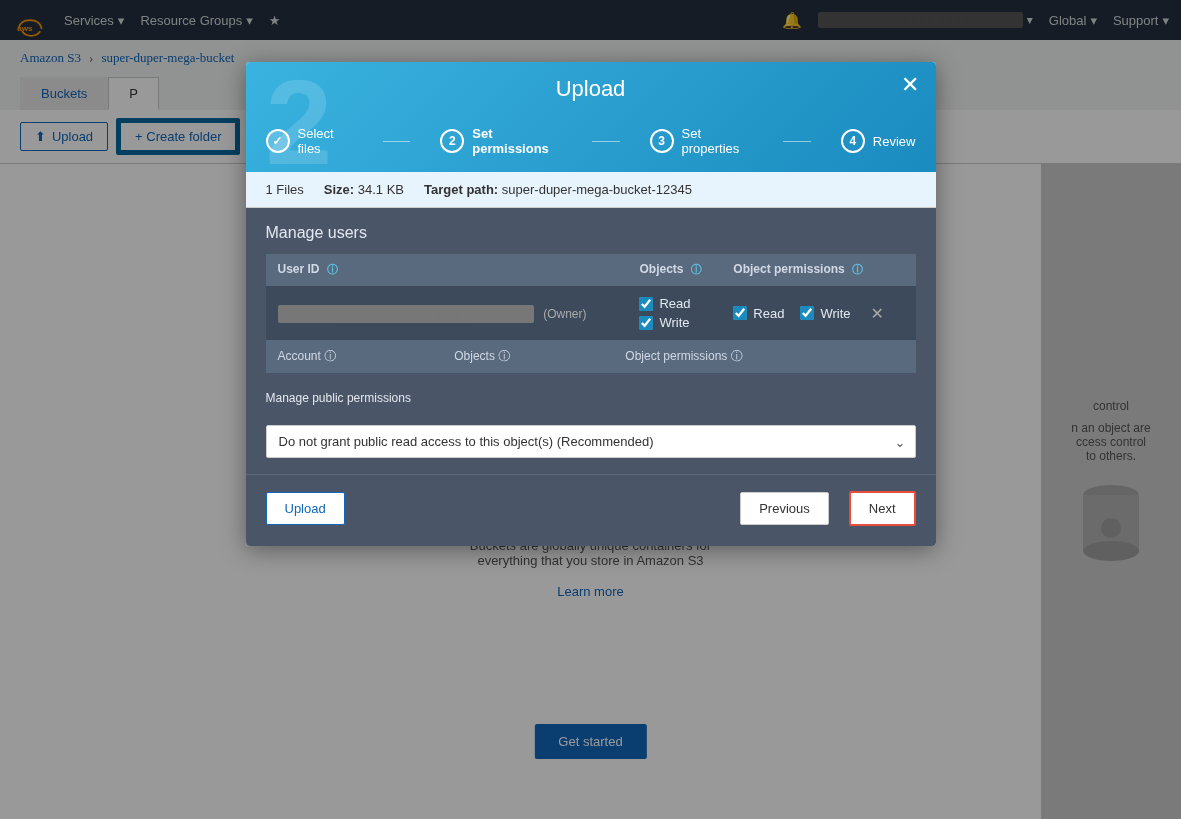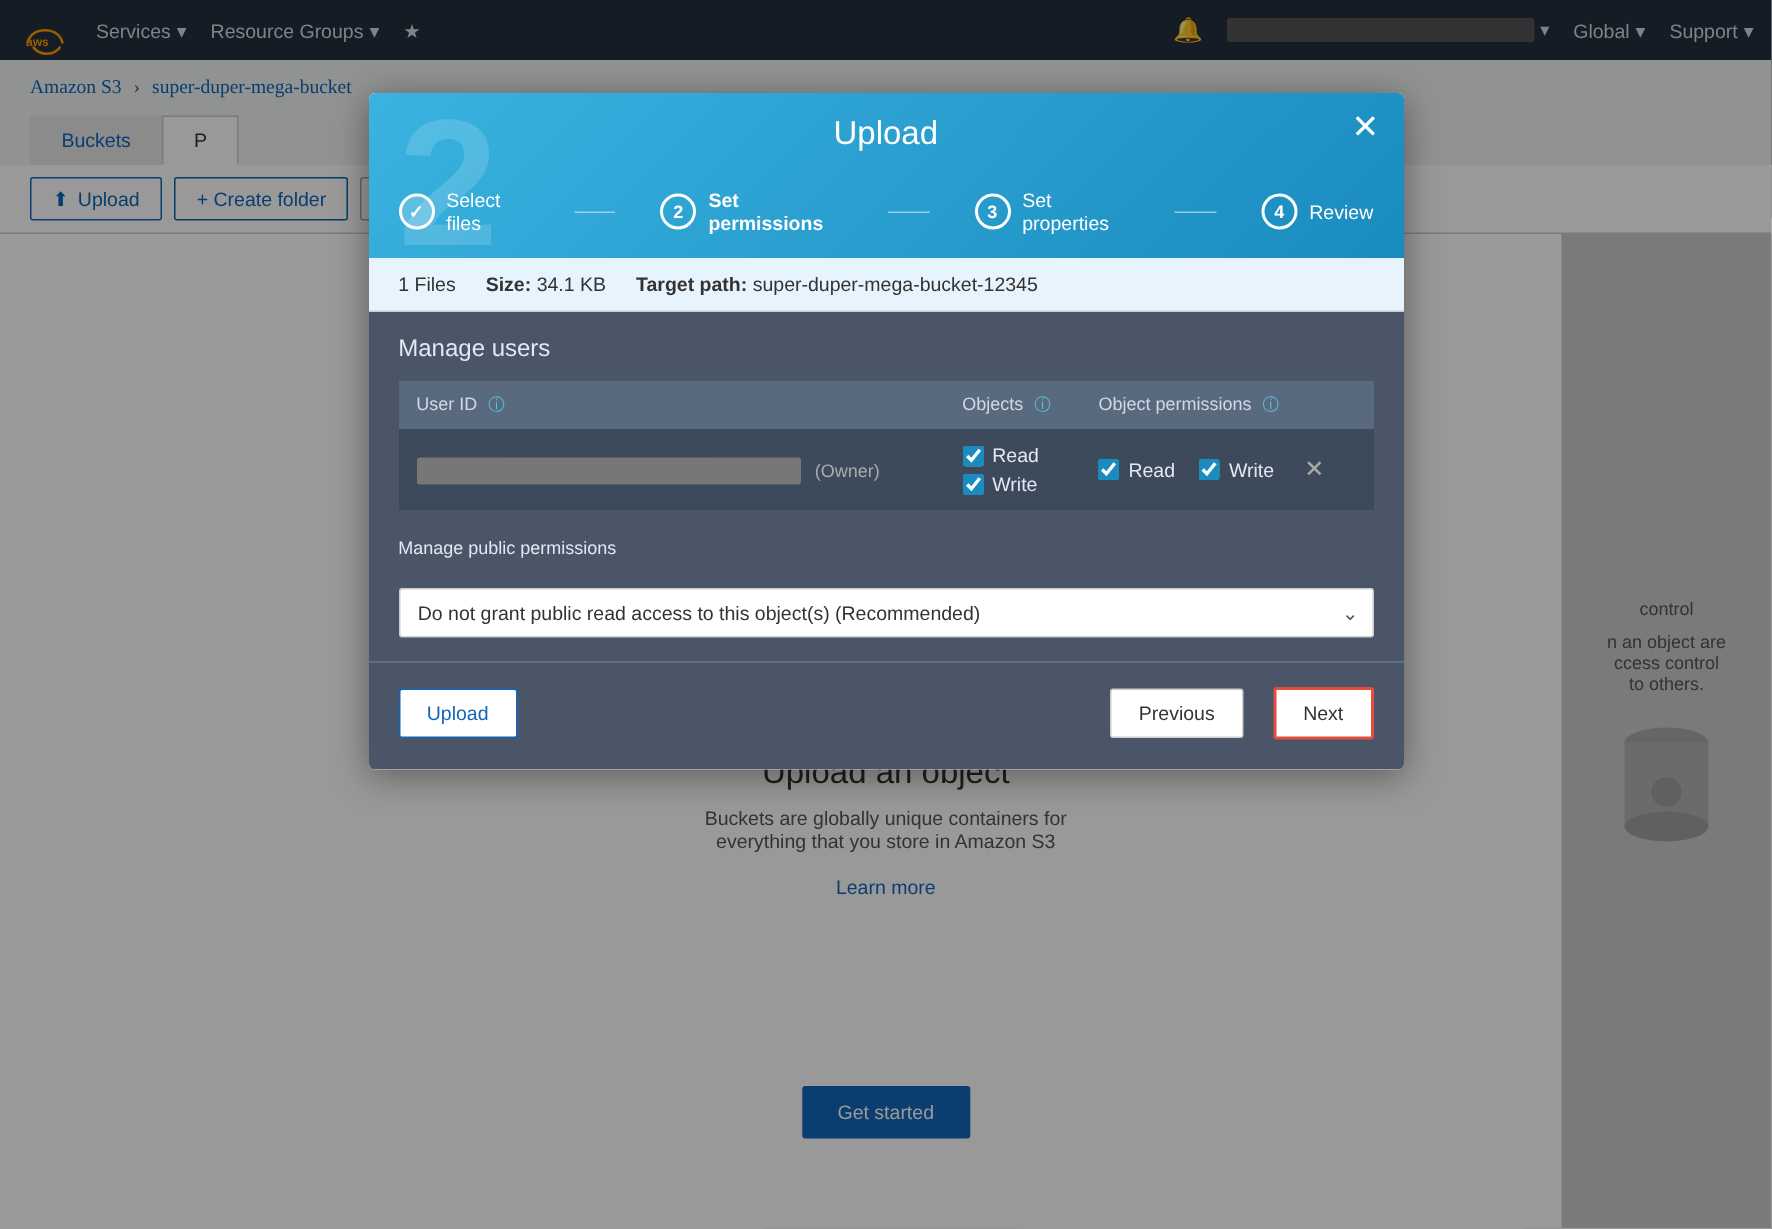--- a/index.html
+++ b/index.html
@@ -62,21 +62,21 @@
       position: absolute; top: 110px; left: 0; right: 0;
       display: flex; align-items: center; padding: 8px 20px; gap: 8px;
       z-index: 1;
       background: #fff; border-bottom: 1px solid #ccc;
     }
     .btn-toolbar {
       padding: 6px 14px; border-radius: 2px; font-size: 13px; cursor: pointer;
       display: flex; align-items: center; gap: 6px;
     }
     .btn-upload { background: #fff; border: 1px solid #1166bb; color: #1166bb; }
-    .btn-create { background: #fff; border: 1px solid #0369a1; color: #1166bb; }
+    .btn-create { background: #fff; border: 5px solid #0369a1; color: #1166bb; }
     .btn-more { background: #fff; border: 1px solid #aaa; color: #333; }
 
     
     .main-content {
       position: absolute; top: 145px; left: 0; right: 0; bottom: 0;
       background: #fff; z-index: 0;
       display: flex; flex-direction: column; align-items: center; justify-content: center;
     }
     .bucket-illustration {
       width: 120px; height: 120px; margin-bottom: 16px; opacity: 0.6;
@@ -167,21 +167,21 @@
     
     .section-heading {
       font-size: 16px; color: #e2e8f0; margin-bottom: 12px; font-weight: 500;
     }
 
     
     .perm-table {
       width: 100%; border-collapse: collapse; background: #3d4a5c; margin-bottom: 0;
     }
     .perm-table th {
-      background: #5a6a7e; color: #d0d8e4; font-weight: 400;
+      background: #5a6a7e; color: #d0d8e4; font-weight: 700;
       padding: 8px 12px; text-align: left; font-size: 12px;
       border: none;
     }
     .perm-table td {
       padding: 10px 12px; color: #e2e8f0; font-size: 13px;
       border-top: 1px solid #5a6a7e;
       vertical-align: middle;
     }
     .perm-table .th-info { color: #5bc0de; font-size: 11px; margin-left: 4px; }
 
@@ -448,20 +448,39 @@
                     <span>Write</span>
                   </label>
                 </div>
                 <span class="row-delete">✕</span>
               </div>
             </td>
           </tr>
         </tbody>
       </table>
 
+      <table class="account-table">
+        <thead>
+          <tr>
+            <th>
+              <span>Account</span>
+              <span class="th-info">ⓘ</span>
+            </th>
+            <th>
+              <span>Objects</span>
+              <span class="th-info">ⓘ</span>
+            </th>
+            <th>
+              <span>Object permissions</span>
+              <span class="th-info">ⓘ</span>
+            </th>
+          </tr>
+        </thead>
+        <tbody></tbody>
+      </table>
 
       <div class="public-perm-section">
         <div class="public-perm-label">Manage public permissions</div>
         <div class="select-wrapper">
           <select class="select-perm">
             <option>Do not grant public read access to this object(s) (Recommended)</option>
             <option>Grant public read access to this object(s)</option>
           </select>
         </div>
       </div>

